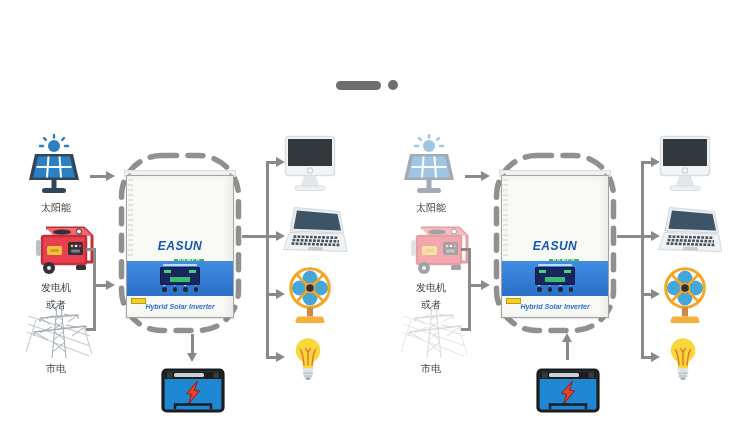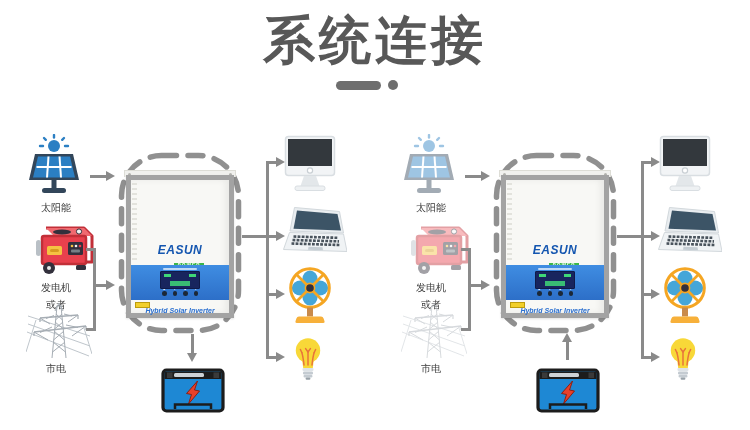--- a/index.html
+++ b/index.html
@@ -35,21 +35,21 @@
               border-bottom:9px solid #8a8a8a; border-left:5.5px solid transparent; border-right:5.5px solid transparent; }
 
   
   .inverter { position:absolute; left:116px; top:40px; width:108px; height:148px; }
   .inv-flange { position:absolute; left:-2px; right:-2px; top:0; height:6px;
                 background:#f1f1ee; border:1px solid #ddddd6; border-bottom:none; }
   .inv-flange::before, .inv-flange::after { content:''; position:absolute; top:1.5px; width:3px; height:3px;
                 border-radius:50%; background:#b3b3ae; }
   .inv-flange::before { left:3px; } .inv-flange::after { right:3px; }
   .inv-body { position:absolute; top:5px; left:0; right:0; bottom:0; background:#f8f8f5;
-              border:5px solid #a3a3a3; box-shadow:inset -4px 0 6px rgba(0,0,0,.06), 0 1px 2px rgba(0,0,0,.12); }
+              border:1px solid #a3a3a3; box-shadow:inset -4px 0 6px rgba(0,0,0,.06), 0 1px 2px rgba(0,0,0,.12); }
   .inv-fins { position:absolute; left:1px; top:3px; width:5px; height:80px;
               background:repeating-linear-gradient(180deg,#e3e3dd 0 2px,#f8f8f5 2px 5px); }
   .inv-logo { position:absolute; top:64px; left:0; right:0; text-align:center; line-height:12px; }
   .easun { display:block; font-style:italic; font-weight:bold; font-size:12px; color:#1456b0; letter-spacing:.5px; }
   .power { display:inline-block; background:#3cb54a; color:#fff; font-size:4.5px; font-weight:bold;
            font-style:italic; letter-spacing:1.2px; line-height:5.5px; padding:0 3px; margin-top:-1px; transform:translateX(9px); }
   .inv-panel { position:absolute; top:85px; left:0; right:0; height:35px;
                background:linear-gradient(180deg,#3f8de2,#2d6fc8); }
   .inv-panel-title { position:absolute; top:2.5px; left:50%; transform:translateX(-50%);
                      width:34px; height:2.5px; background:#cfe2f8; border-radius:1px; opacity:.9; }
@@ -68,21 +68,20 @@
   .inv-label { position:absolute; top:127px; left:0; right:0; text-align:center;
                font-size:7px; font-weight:bold; font-style:italic; color:#2a6fd0; }
 
   svg { display:block; }
 </style>
 </head>
 <body>
 
 <div class="canvas">
 
-  <div class="title">系统连接</div>
   <div class="title-deco">
     <span class="title-dash"></span>
     <span class="title-dot"></span>
   </div>
 
   <div class="diagram d0">
 
     <div class="abs src-icon" style="left:14px; top:4px; width:60px; height:62px;">
       <svg width="60" height="62" viewBox="0 0 60 62">
         <circle cx="30" cy="12" r="6" fill="#2b7fc3"></circle>

